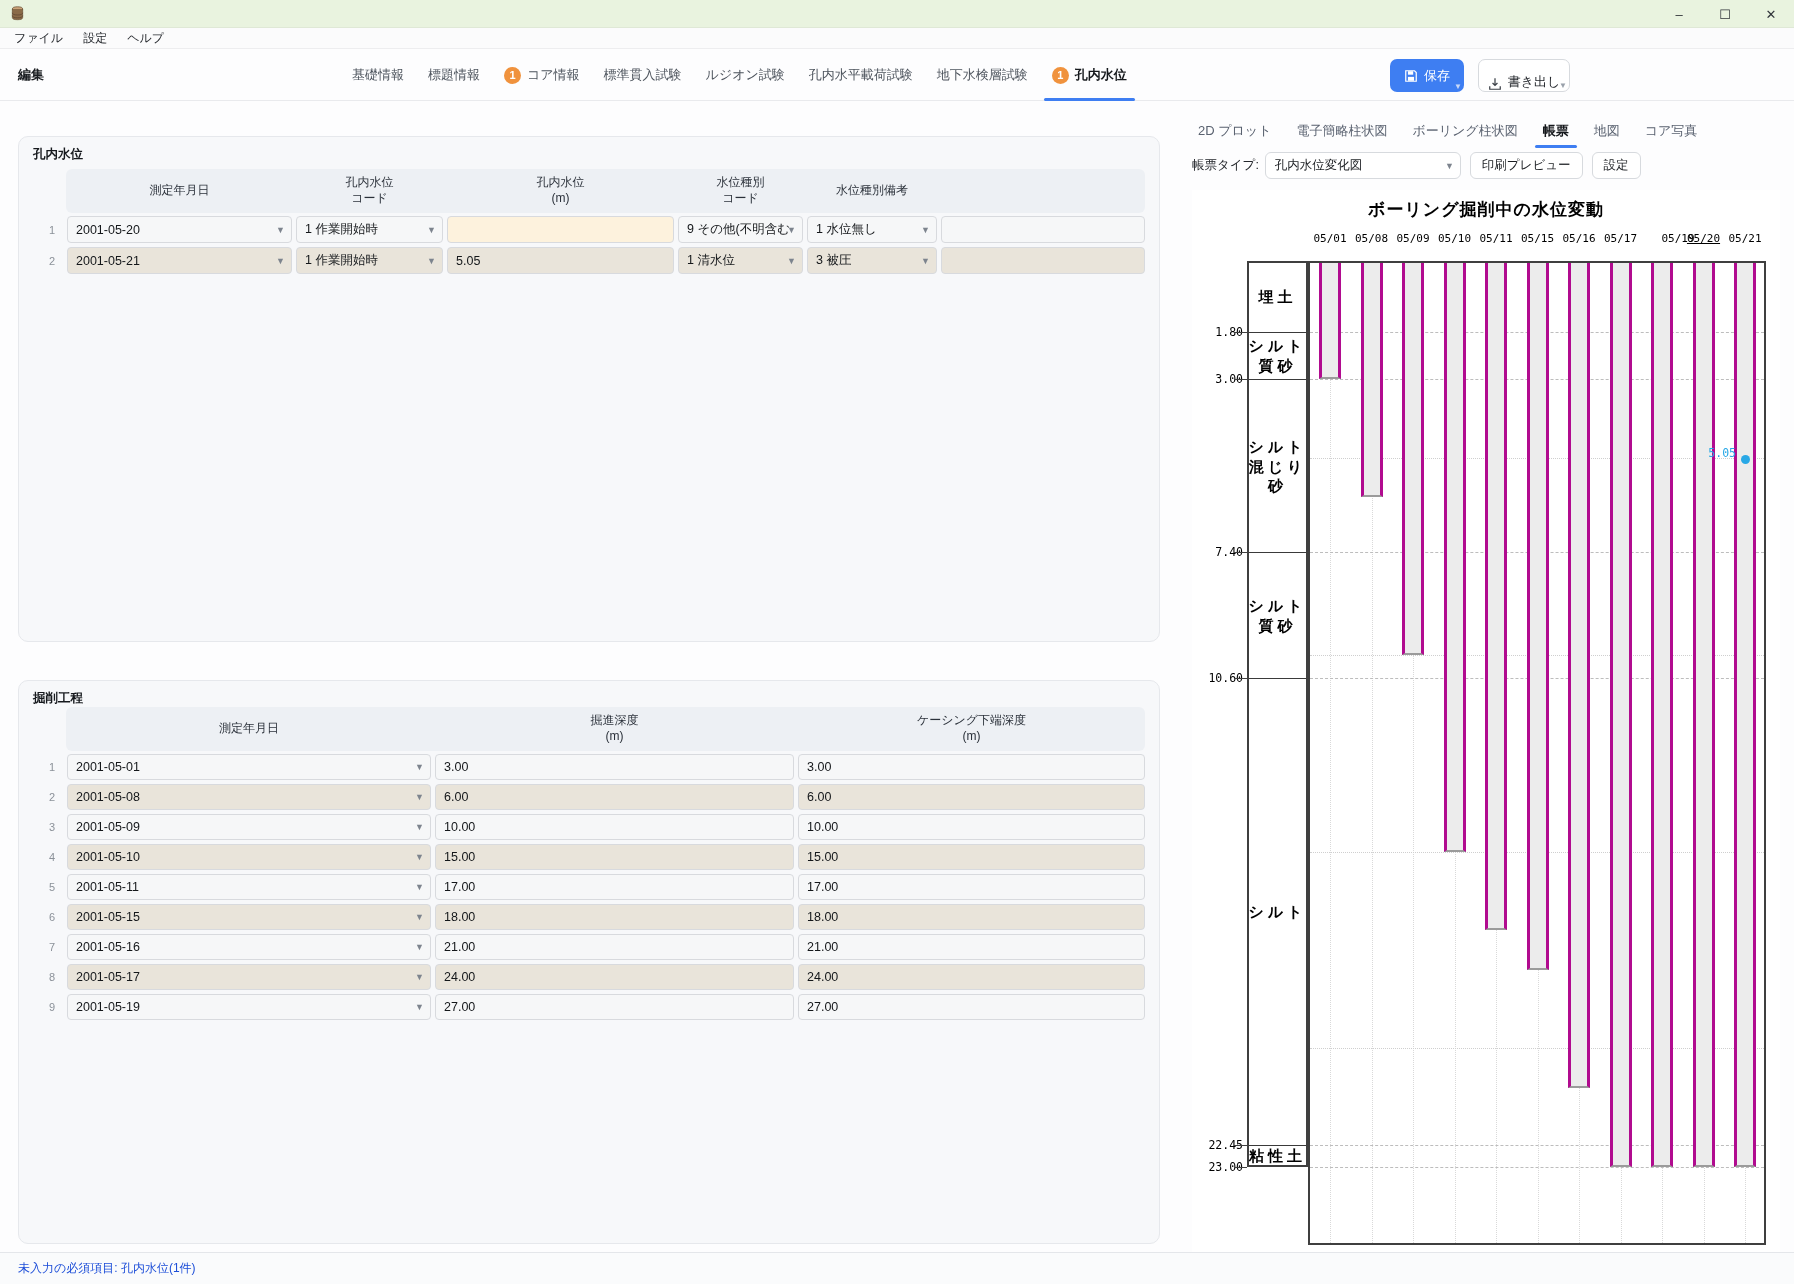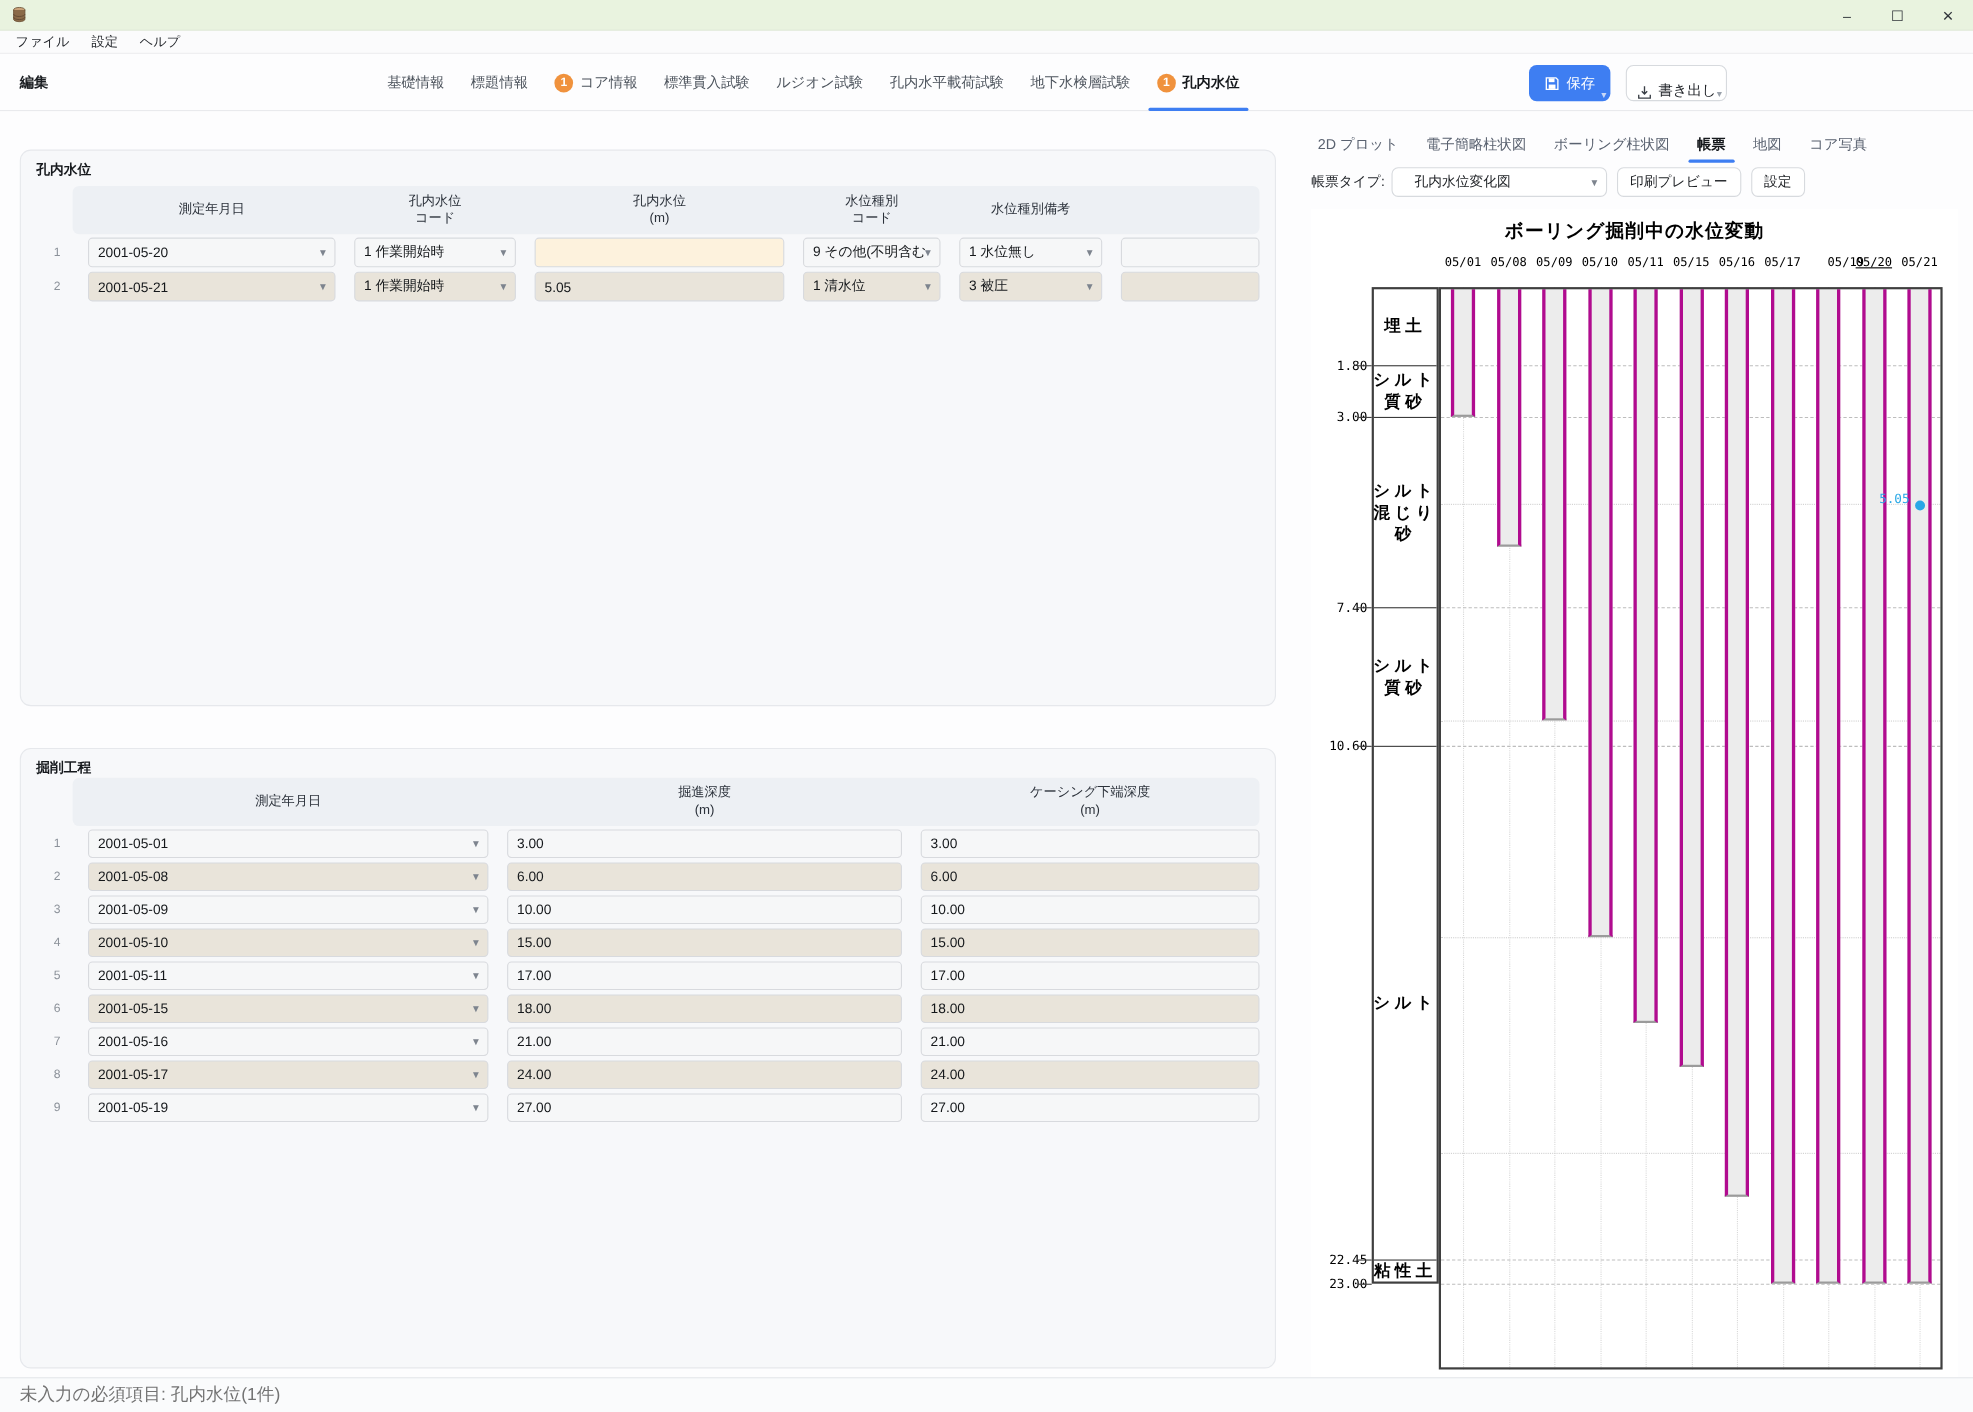--- a/index.html
+++ b/index.html
@@ -38,21 +38,21 @@
   .btn-export { left:1478px; top:10px; width:92px; height:33px; background:#fff;
     border:1px solid #d7dade; color:#23262b;align-items:flex-end; }
   .btn-caret { position:absolute; bottom:1px; right:2px; font-size:8px; }
   .btn-save .btn-caret { color:#c8d8f8; }
   .btn-export .btn-caret { color:#9aa1ab; }
   
   .card { position:absolute; left:18px; width:1142px; background:#f7f8fa;
     border:1px solid #e6e8ec; border-radius:10px; }
   .card-title { position:absolute; left:14px; top:9px; font-size:12.5px; font-weight:bold; color:#16191d;}
   .tbl { position:absolute; left:22px; right:14px; }
-  .grid-wl, .grid-dr { display:grid; column-gap:17px; position:relative; }
+  .grid-wl, .grid-dr { display:grid; column-gap:4px; position:relative; }
   .grid-wl { grid-template-columns:22px 225px 147px 227px 125px 130px 1fr; }
   .grid-dr { grid-template-columns:22px 364px 359px 1fr; }
   .thead { height:44px; margin-bottom:3px; position:relative; }
   .thead-bg { position:absolute; left:25px; top:0; right:0; bottom:0; background:#edf0f4; border-radius:6px; }
   .th { position:relative; display:flex; flex-direction:column; align-items:center; justify-content:center;
     font-size:12px; color:#2b313a; line-height:1.3; }
   .trow { height:27px; margin-bottom:4px; }
   .td { position:relative; border:1px solid #d8dade; border-radius:4px; font-size:12.5px;
     display:flex; align-items:center; padding:0 8px; color:#14171a; background:#f6f7f8;
     white-space:nowrap; overflow:hidden; }
@@ -65,21 +65,21 @@
   
   .rtabs { position:absolute; left:1198px; top:114px; height:34px; display:flex; gap:25px; align-items:center; }
   .rtab { position:relative; height:34px; display:flex; align-items:center; font-size:13px; color:#5a6270; }
   .rtab.active { color:#15181c; font-weight:bold; }
   .rtab.active::after { content:""; position:absolute; left:-8px; right:-8px; bottom:0;
     height:3px; background:#3e7ef2; border-radius:2px; }
   .report-row { position:absolute; left:1192px; top:152px; height:27px; display:flex; align-items:center; }
   .report-label { font-size:12.5px; color:#23262b; margin-right:6px; }
   .report-select { position:relative; width:196px; height:27px; background:#fff;
     border:1px solid #d7dade; border-radius:6px; font-size:12.5px; display:flex;
-    align-items:center; padding:0 20px; }
+    align-items:center; padding:0 9px; }
   .report-btn { height:27px; background:#fff; border:1px solid #d7dade; border-radius:6px;
     font-size:12.5px; display:flex; align-items:center; padding:0 11px; margin-left:9px; }
   
   .chart-paper { position:absolute; left:1192px; top:190px; width:588px; height:1062px; background:#fff; }
   .chart-title { position:absolute; left:0; top:8px; width:100%; text-align:center;
     font-size:17px; font-weight:bold; letter-spacing:1px; color:#000; }
   .c-abs { position:absolute; }
   .mono { font-family:"DejaVu Sans Mono", monospace; }
   .date-lab { font-size:11px; color:#000; text-align:center; width:40px; }
   .tick-lab { font-size:11.5px; color:#000; text-align:right; width:50px; }
@@ -92,21 +92,21 @@
   .layer-box { border:2px solid #3f3f3f; background:#fff; z-index:2; }
   .layer-line { height:0; border-top:1px solid #3a3a3a; z-index:3; }
   .tick-stub { height:0; border-top:1px solid #3f3f3f; z-index:3; }
   .layer-name { text-align:center; font-size:15px; font-weight:bold; letter-spacing:4px;
     line-height:1.3; color:#000; z-index:4; white-space:nowrap; }
   .wl-point { width:9px; height:9px; border-radius:50%; background:#29a8e6; z-index:5; }
   .wl-label { font-size:11.5px; color:#29a8e6; z-index:5; text-align:right; }
   
   .footer { position:absolute; left:0; top:1252px; width:100%; height:32px; background:#fafbfc;
     border-top:1px solid #e4e6ea; display:flex; align-items:center; padding-left:18px; }
-  .footer-msg { font-size:16px; color:#737373; }
+  .footer-msg { font-size:12px; color:#1d4ed8; }
 </style>
 </head>
 <body>
 
 <div class="titlebar">
   <svg class="app-icon" viewBox="0 0 16 16">
     <ellipse cx="8" cy="3.2" rx="5.5" ry="2.4" fill="#caa27a" stroke="#6b5136" stroke-width="0.8"></ellipse>
     <path d="M2.5 3.2 v9 a5.5 2.4 0 0 0 11 0 v-9" fill="#8a6a48" stroke="#6b5136" stroke-width="0.8"></path>
     <path d="M2.5 7.2 a5.5 2.4 0 0 0 11 0 M2.5 10.2 a5.5 2.4 0 0 0 11 0" fill="none" stroke="#5d4631" stroke-width="0.8"></path>
   </svg>

